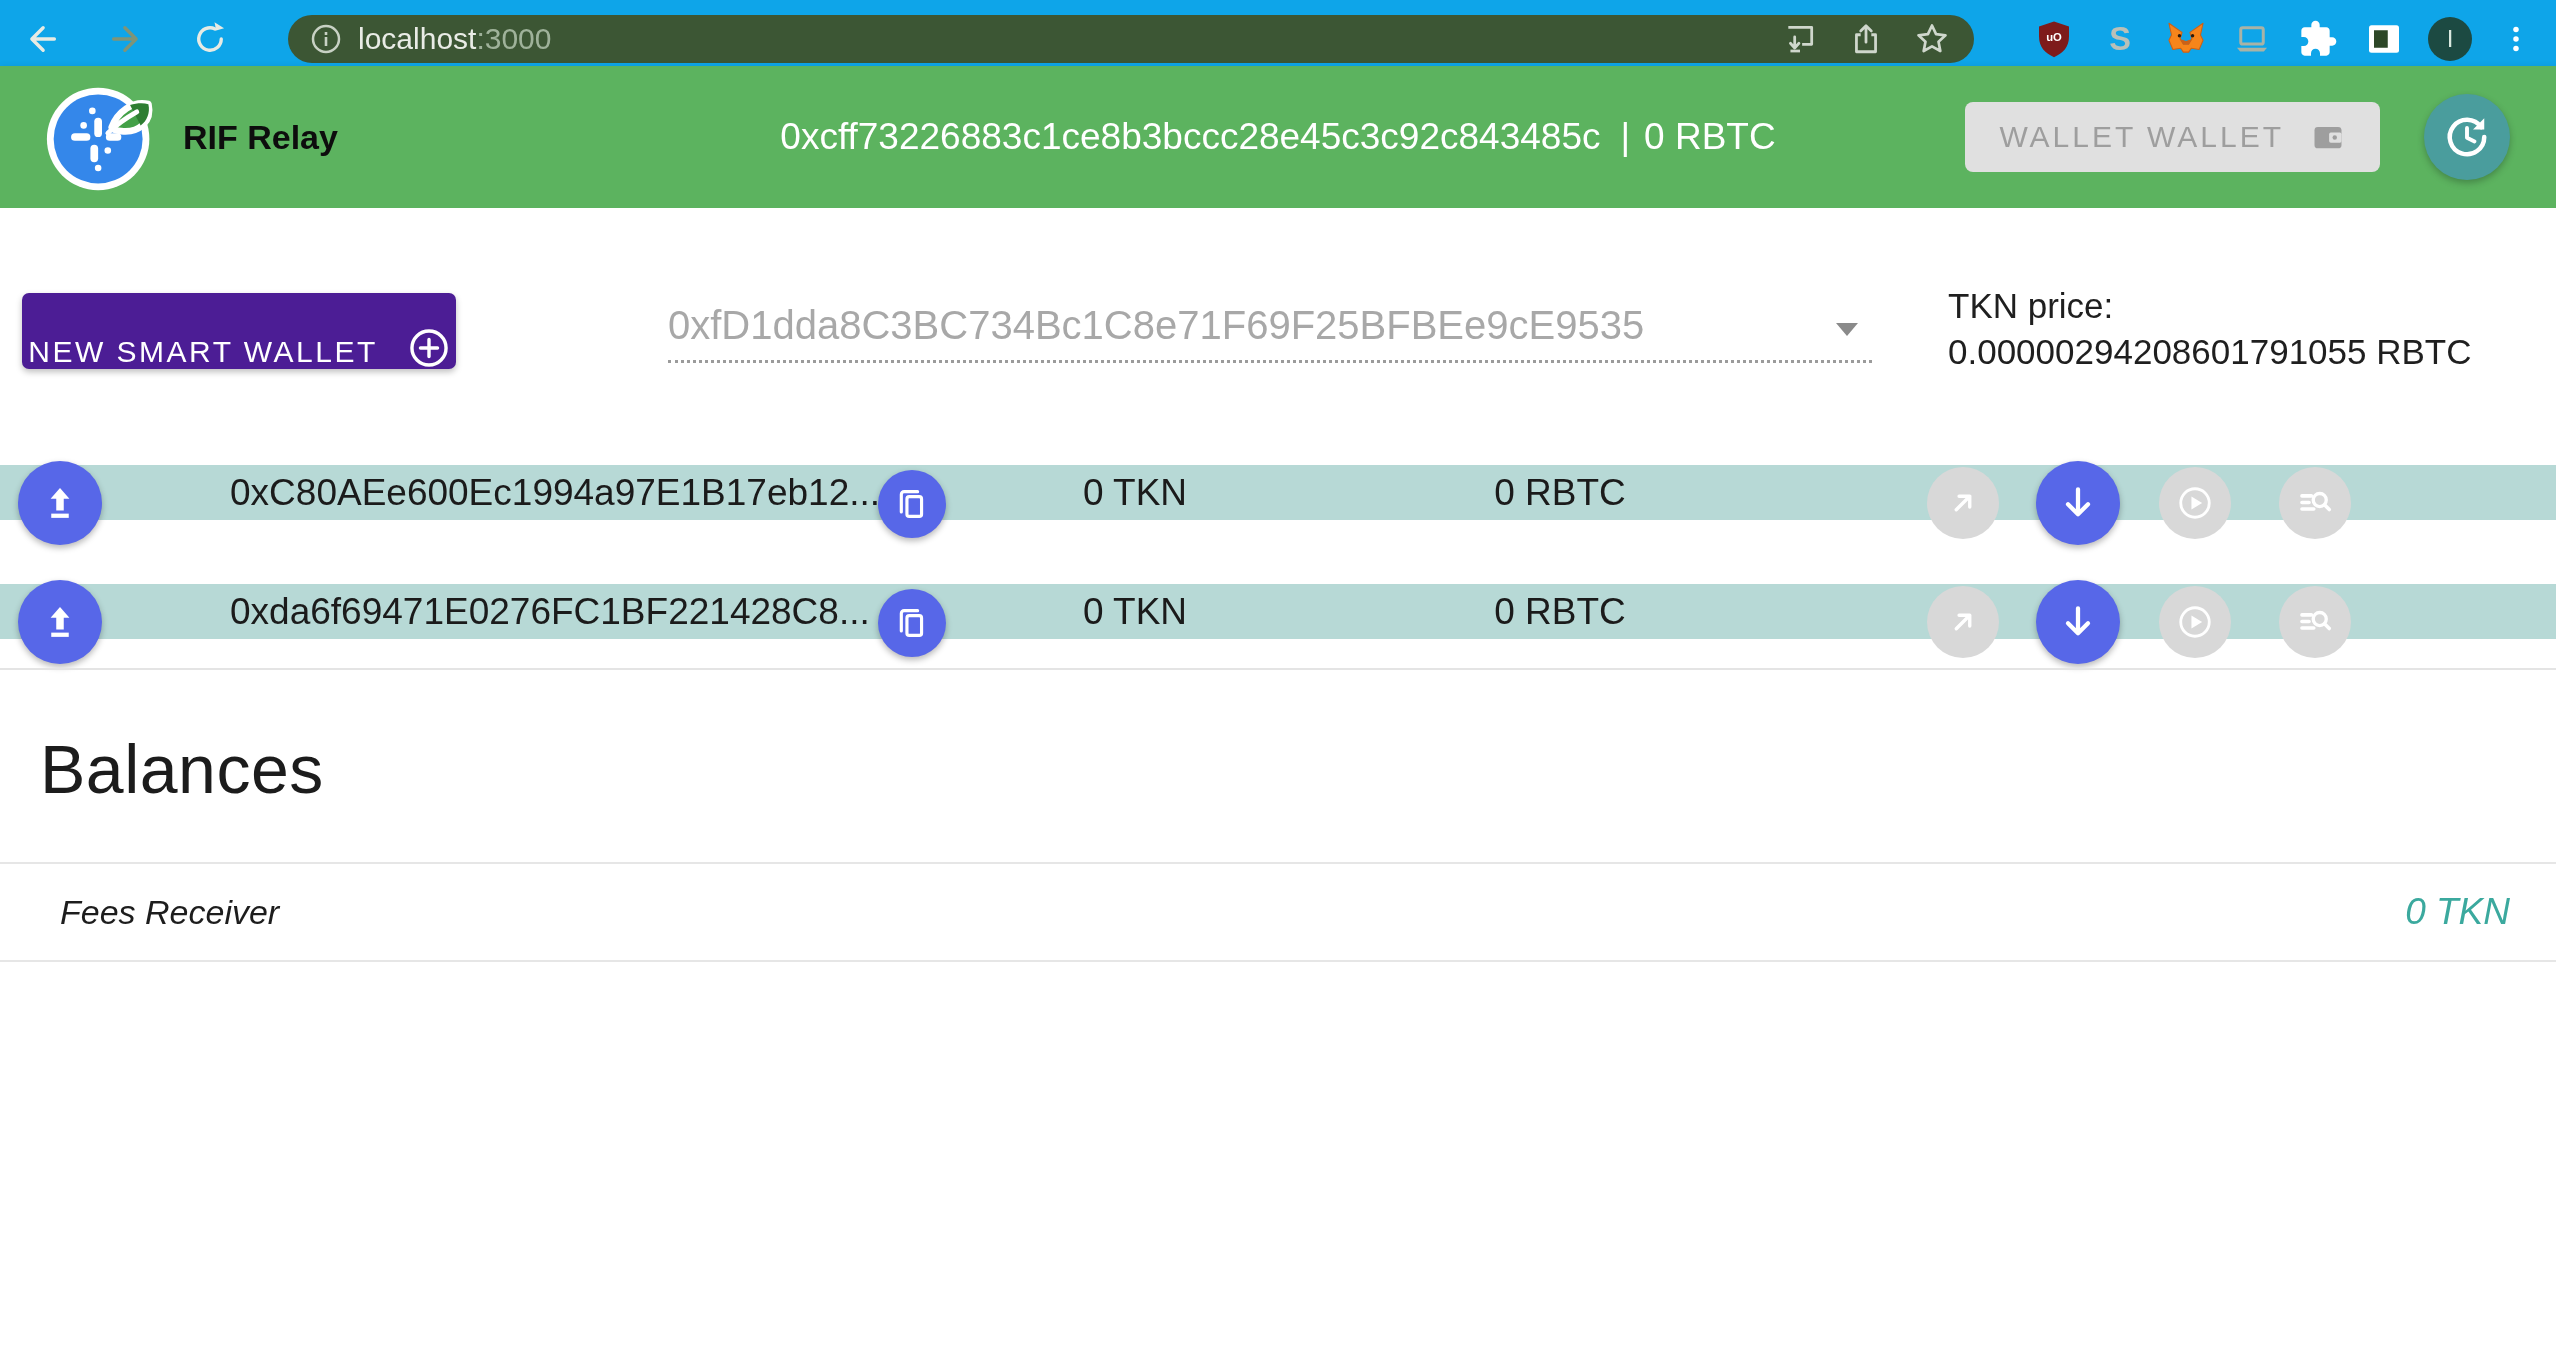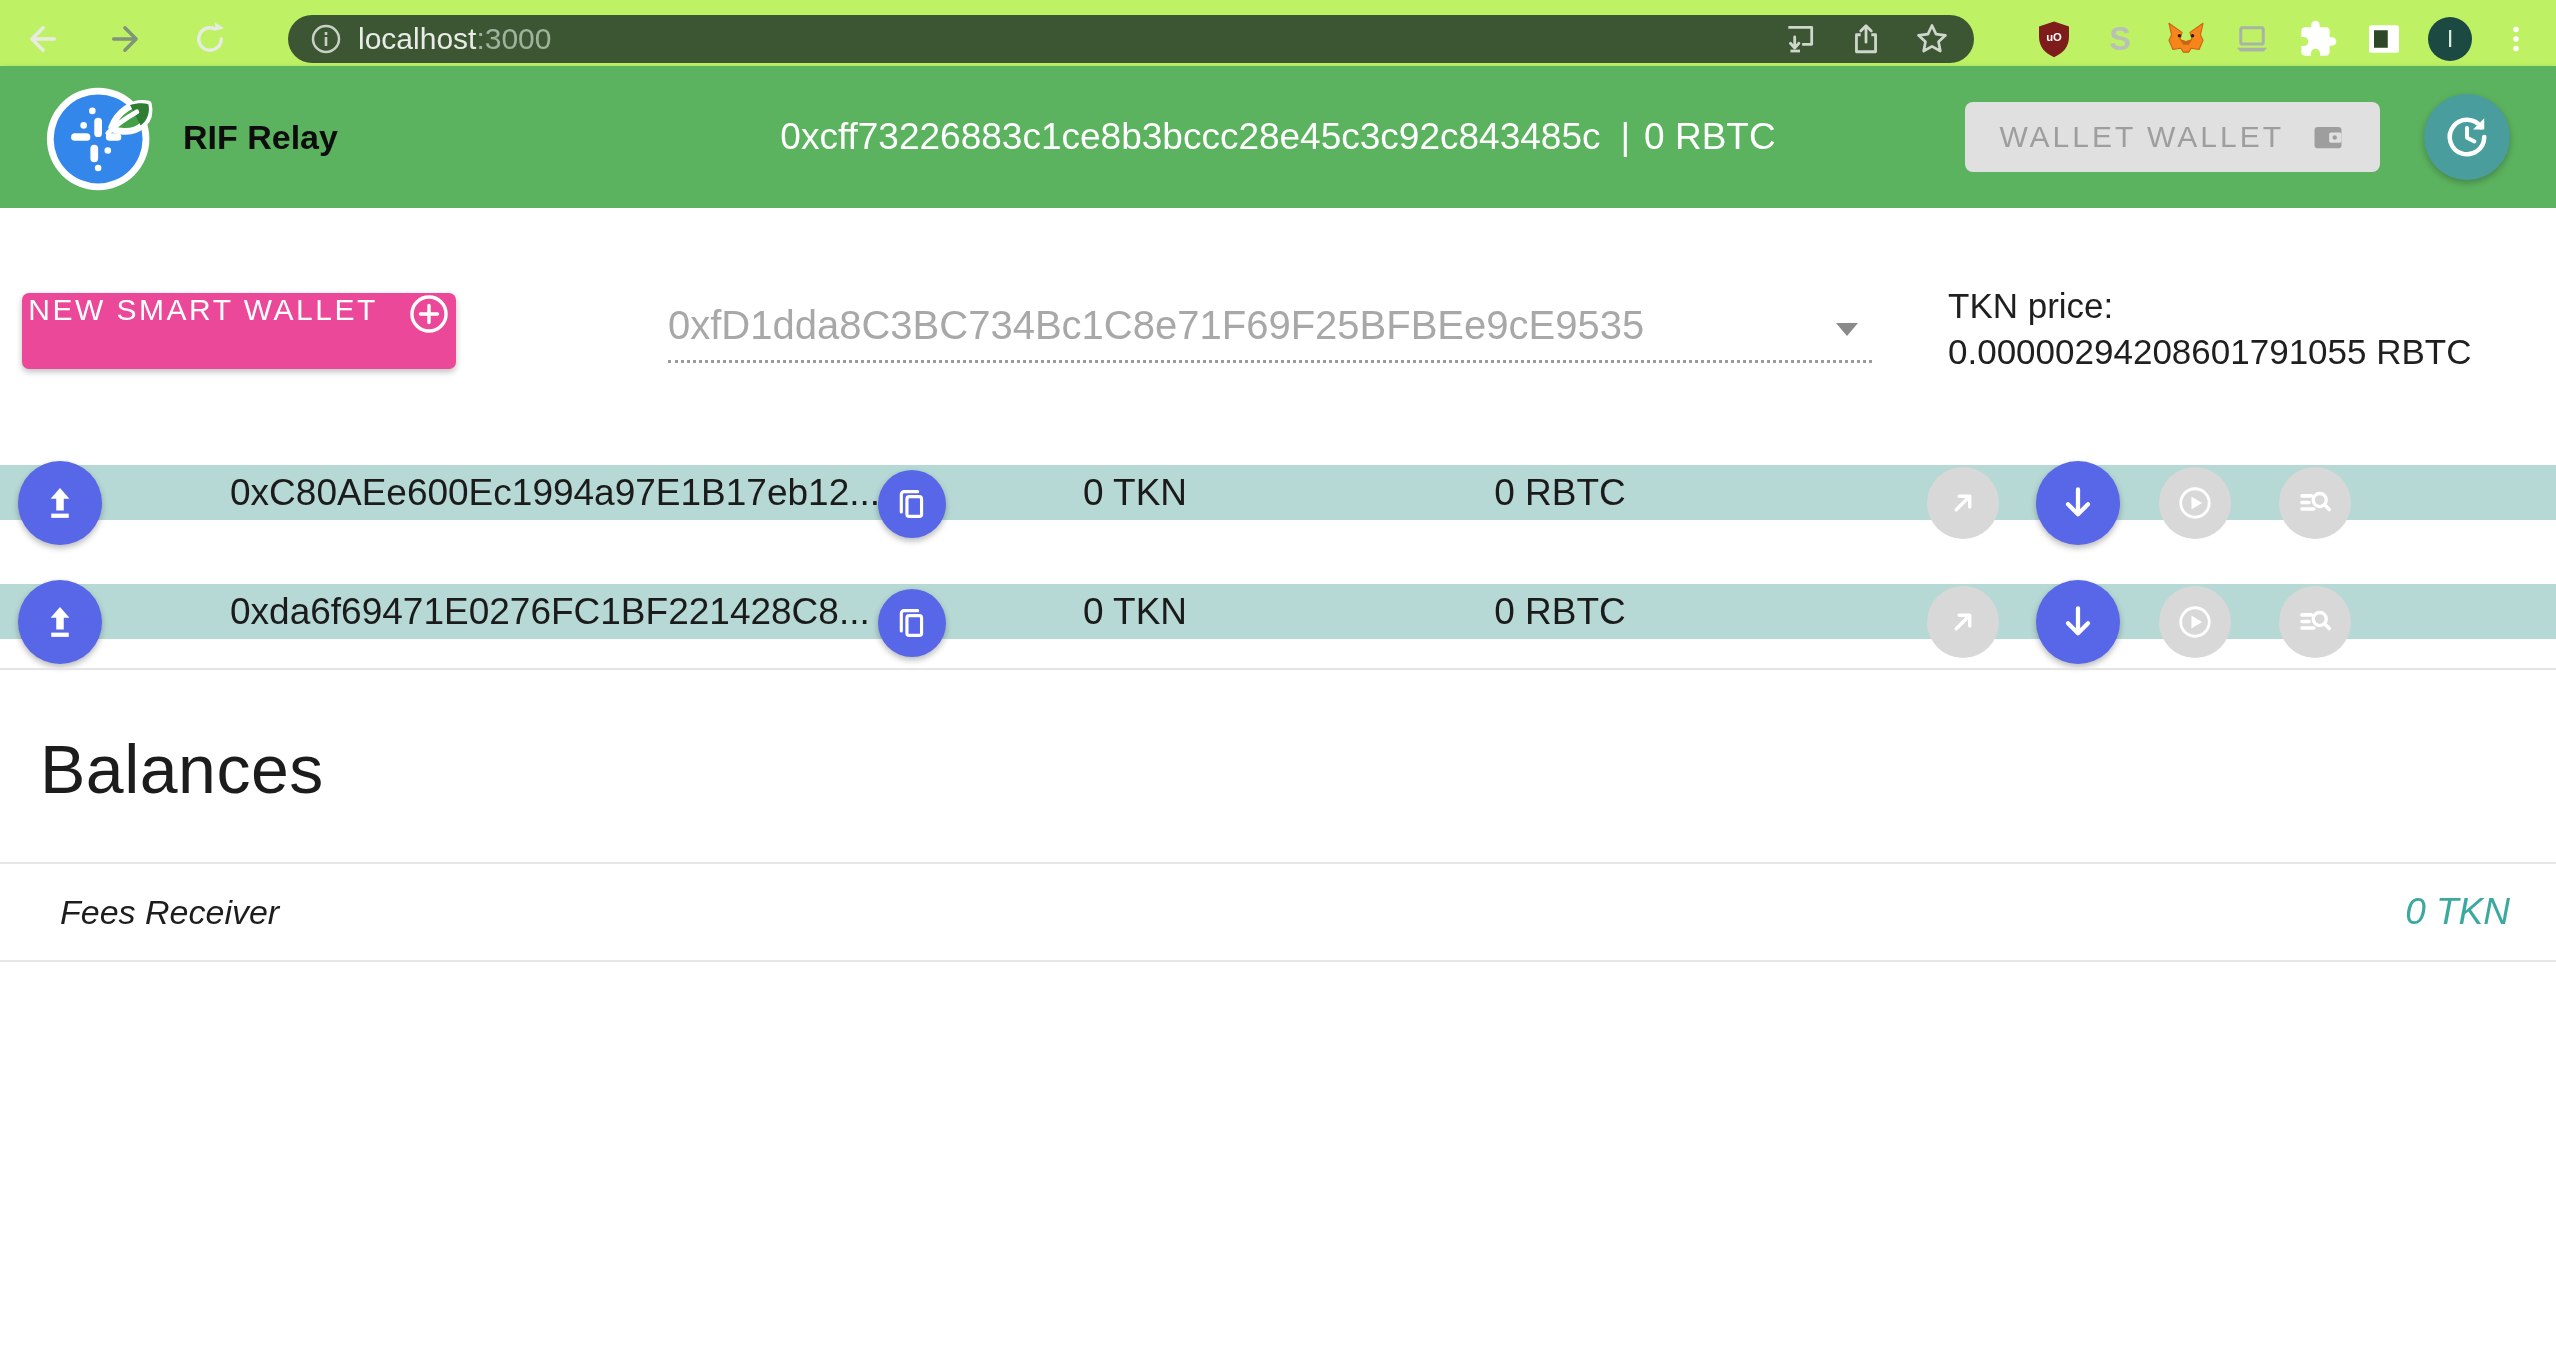--- a/index.html
+++ b/index.html
@@ -3,21 +3,21 @@
 <meta charset="utf-8">
 <style>
   * { margin:0; padding:0; box-sizing:border-box; }
   html,body { width:2556px; height:1350px; }
   body {
     font-family:"Liberation Sans","DejaVu Sans",sans-serif;
     background:#ffffff; overflow:hidden;
   }
   
   .chrome {
-    height:66px; background:#bef264;
+    height:66px; background:#0ea5e9;
     display:flex; align-items:center; padding:12px 18px 0 22px;gap:20px;
   }
   .nav-btn { width:40px; height:40px; display:flex; align-items:center; justify-content:center; margin-right:24px; flex:0 0 auto; }
   .omnibox {
     flex:1; height:48px; margin-left:14px; margin-right:16px;
     background:#3c5634; border-radius:24px;
     display:flex; align-items:center; padding:0 22px;
     min-width:0;
   }
   .omni-text { font-size:30px; color:#e9ece6; margin-left:16px; white-space:nowrap; }
@@ -57,22 +57,22 @@
     width:86px; height:86px; border-radius:50%; border:none;
     background:#4a9d9d; margin-left:44px;
     display:flex; align-items:center; justify-content:center;
     box-shadow:0 3px 7px rgba(0,0,0,.25); cursor:pointer;
   }
   
   .page-body { position:relative; height:1142px; background:#fff; }
   .controls { position:absolute; top:85px; left:0; width:100%; height:80px; }
   .new-wallet-btn {
     position:absolute; left:22px; top:0; width:434px; height:76px;
-    background:#ec4899; border:none; border-radius:7px;
-    display:flex; align-items:flex-start; justify-content:center;
+    background:#4c1d95; border:none; border-radius:7px;
+    display:flex; align-items:flex-end; justify-content:center;
     color:#ffffff; font-size:30px; letter-spacing:2.5px;
     font-family:inherit; box-shadow:0 3px 6px rgba(0,0,0,.25); cursor:pointer;
   }
   .new-wallet-btn svg { margin-left:30px; }
   .wallet-select {
     position:absolute; left:668px; top:8px; width:1204px; height:62px;
     border-bottom:3px dotted #9b9b9b; cursor:default;
   }
   .wallet-select .sel-value { font-size:40px; color:#a8a8a8; line-height:48px; }
   .sel-caret {

